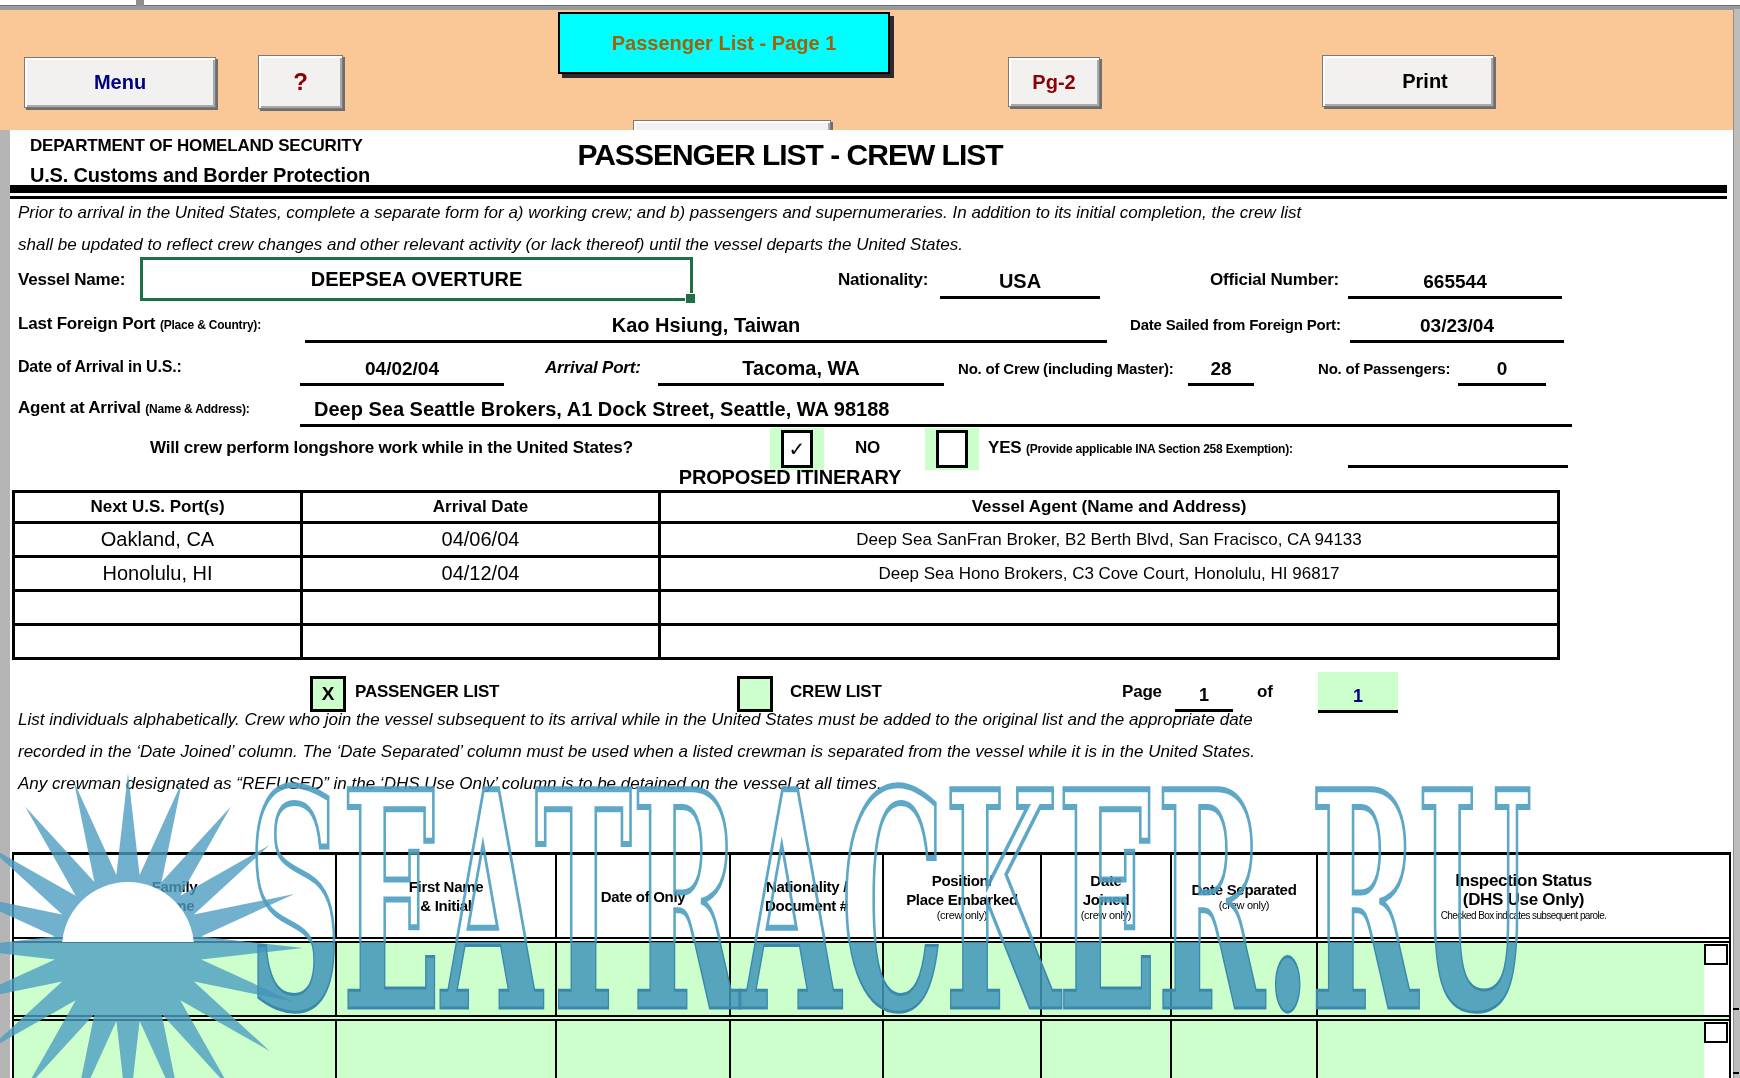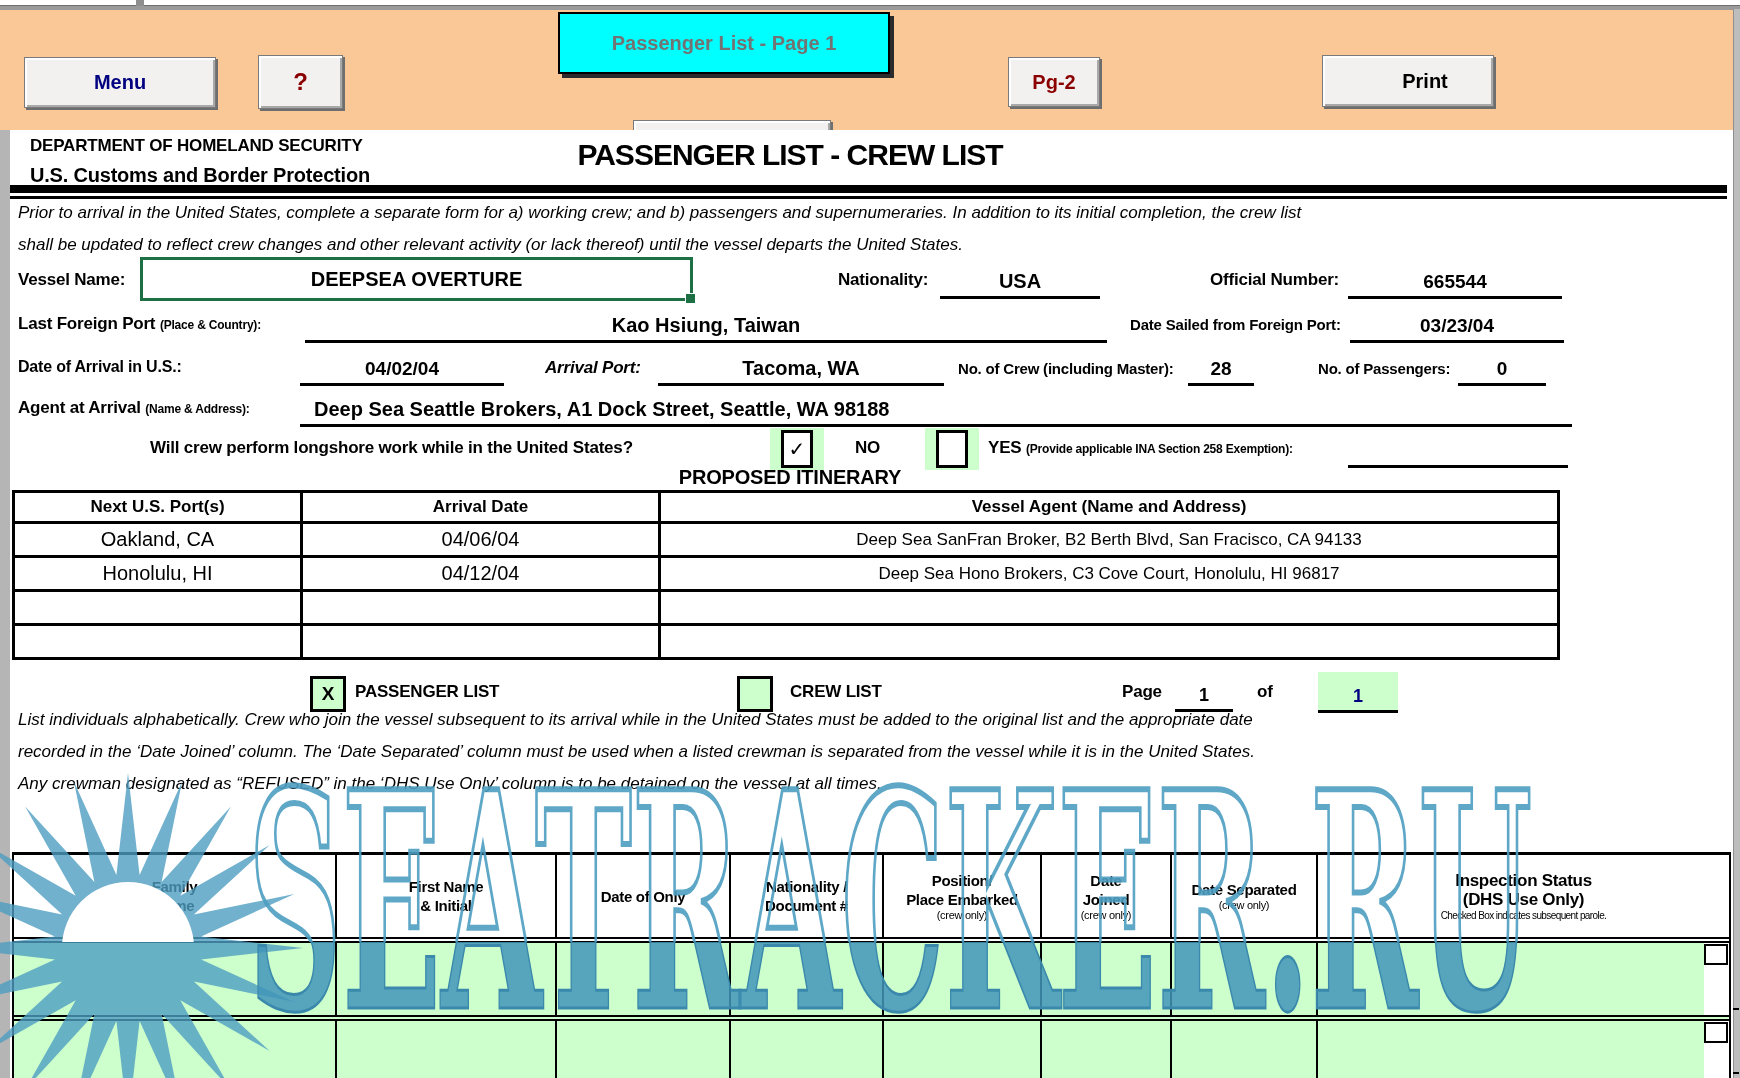--- a/index.html
+++ b/index.html
@@ -12,21 +12,21 @@
   .right-strip{position:absolute;left:1733px;top:9px;width:7px;height:1069px;background:#bdbdbd;border-left:1px solid #8f8f8f;}
   .left-strip{position:absolute;left:0;top:130px;width:10px;height:948px;background:#b5b5b5;}
   .tick{position:absolute;width:8px;height:2px;background:#000;left:1731px;}
   
   .toolbar{position:absolute;left:0;top:10px;width:1733px;height:120px;background:#FAC897;}
   .btn{position:absolute;background:#F2F1EF;border:1px solid #7a7a7a;
        box-shadow:inset 2px 2px 0 #ffffff,inset -2px -2px 0 #a9a9a9,2px 2px 0 #6e6e6e;
        display:flex;align-items:center;justify-content:center;font-weight:bold;cursor:default;margin-top:40px;}
   .navy{color:#000080}.dkred{color:#8B0000}
   .page-tab{position:absolute;background:#00FFFF;border:2px solid #000;box-shadow:4px 4px 0 #2b2b2b;
-       display:flex;align-items:center;justify-content:center;font-weight:bold;color:#737373;}
+       display:flex;align-items:center;justify-content:center;font-weight:bold;color:#a16207;}
   
   .form{position:absolute;left:10px;top:130px;width:1723px;height:948px;background:#fff;color:#000;}
   .lbl{position:absolute;font-weight:bold;white-space:nowrap;letter-spacing:-0.2px;}
   .it{font-style:italic;font-weight:normal;letter-spacing:0;}
   .sub{font-size:12px;}
   .ulcell{position:absolute;border-bottom:3px solid #000;display:flex;align-items:flex-end;
           justify-content:center;font-weight:bold;padding-bottom:3px;white-space:nowrap;}
   .rule{position:absolute;left:0px;top:55px;width:1717px;height:14px;
         background:linear-gradient(#000 0 8px,#fff 8px 11px,#000 11px 14px);}
   .vessel-box{position:absolute;left:130px;top:127px;width:547px;height:38px;border:3px solid #1D7044;

